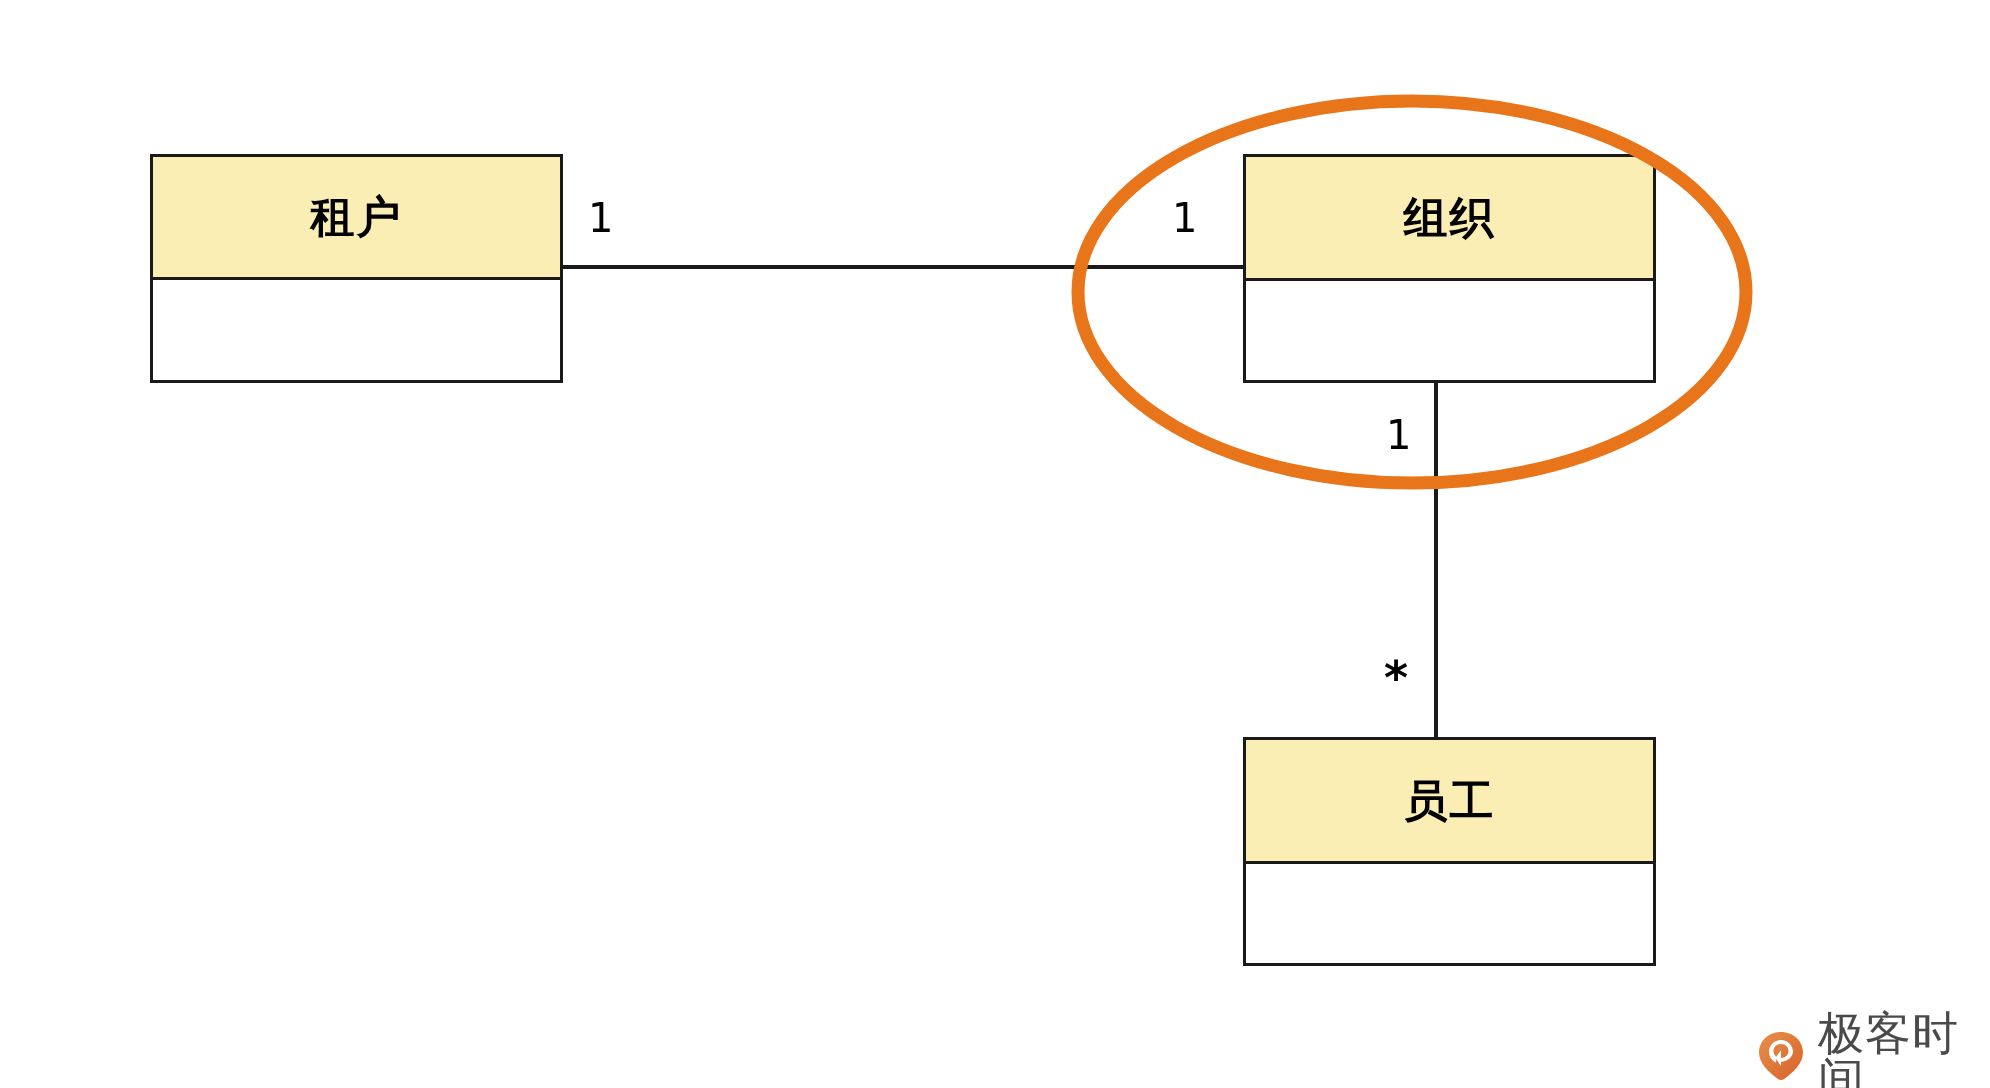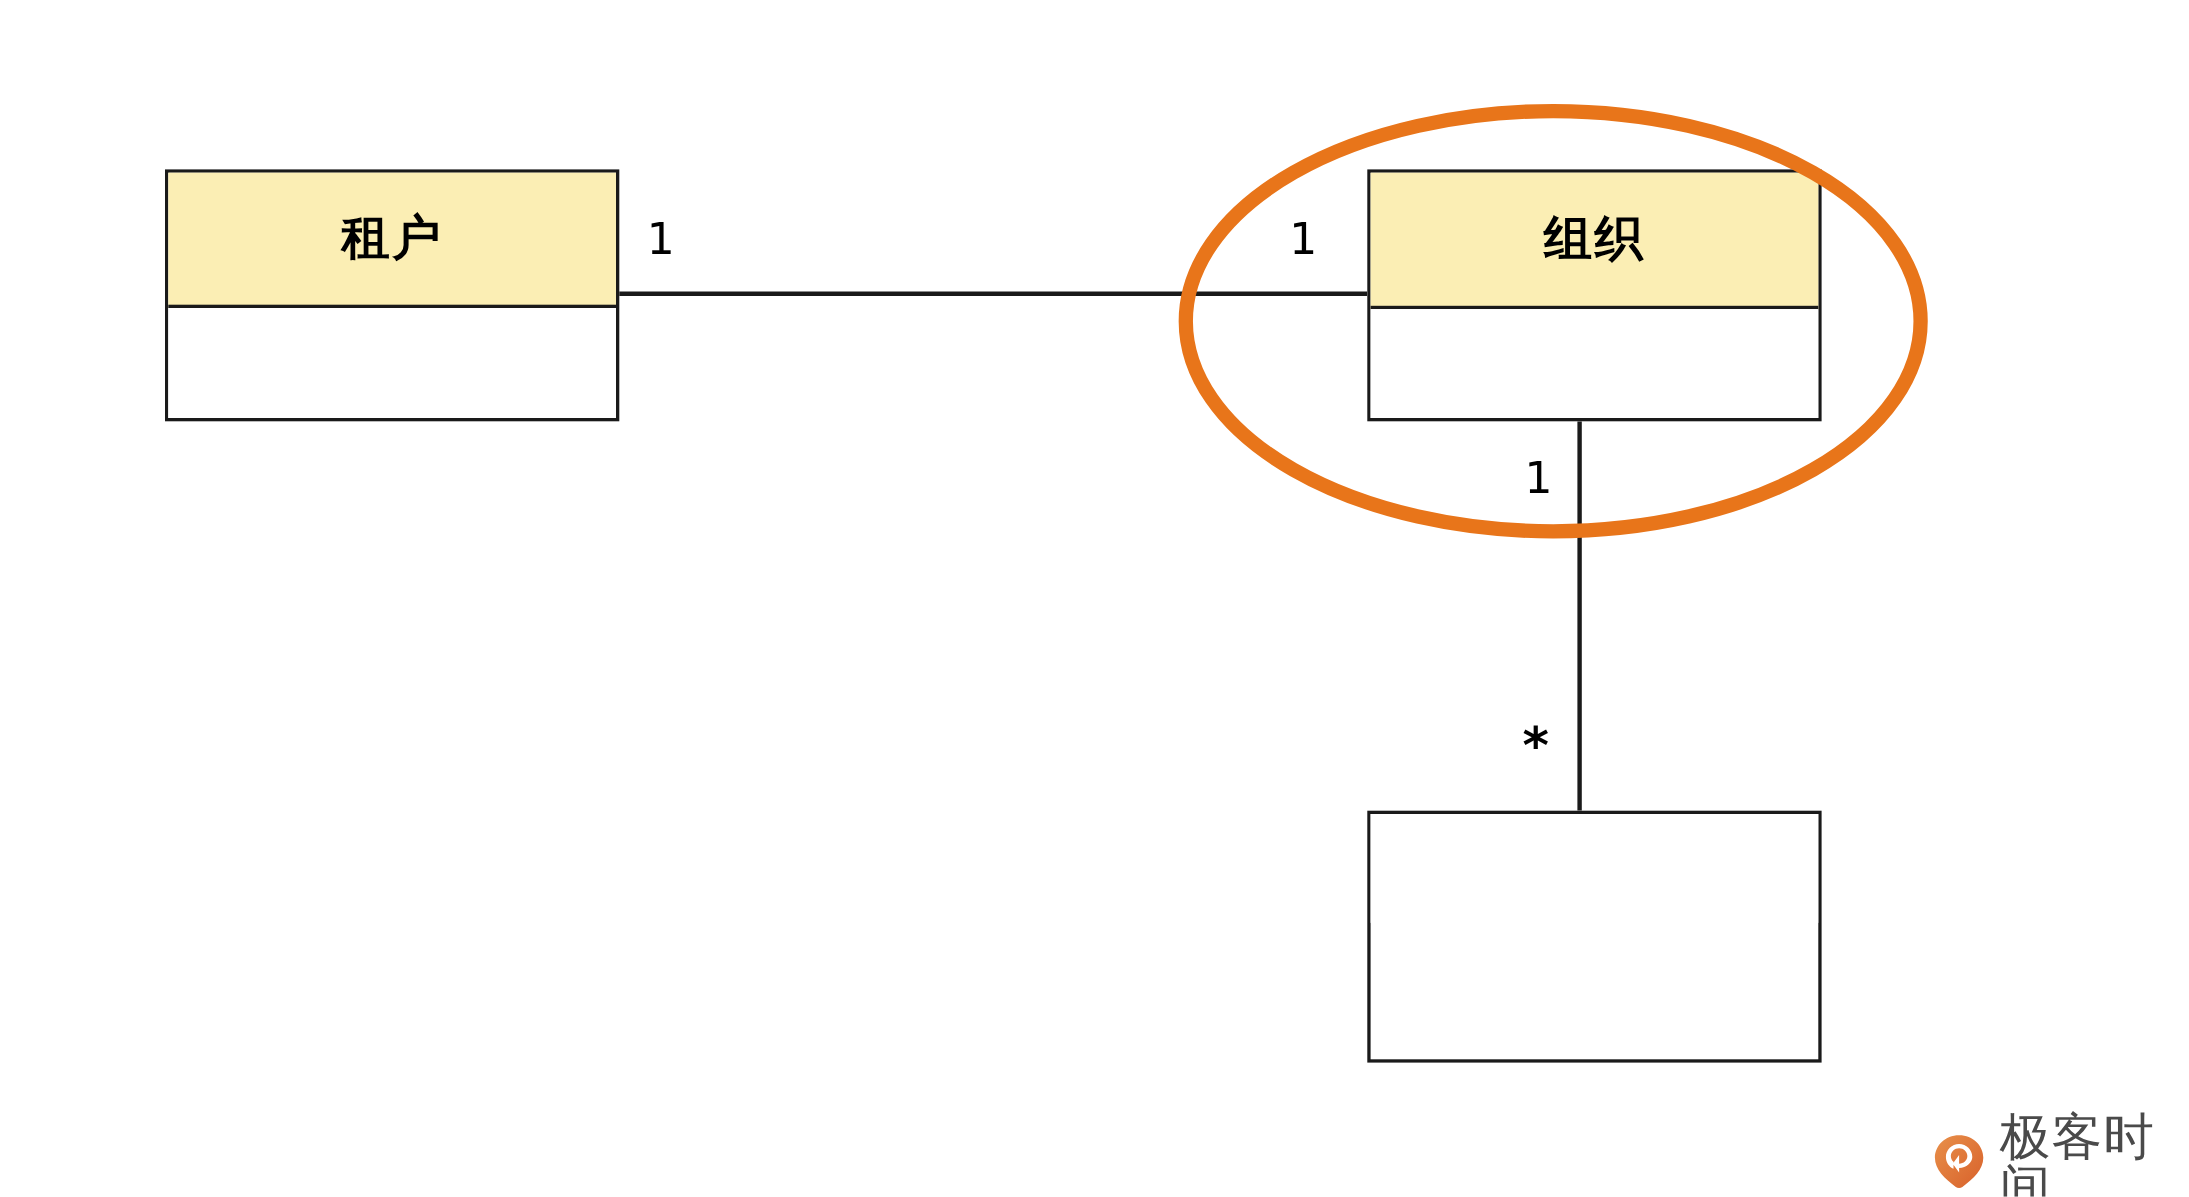--- a/index.html
+++ b/index.html
@@ -97,20 +97,23 @@
   </div>
 
   <div class="uml-class" style="left:1243px; top:154px; width:413px; height:229px;">
     <div class="class-header" style="height:124px;text-align:right;">
       <span class="class-title">组织</span>
     </div>
     <div class="class-body" style="height:99px;"></div>
   </div>
 
   <div class="uml-class" style="left:1243px; top:737px; width:413px; height:229px;">
+    <div class="class-header" style="height:124px;">
+      <span class="class-title">员工</span>
+    </div>
     <div class="class-body" style="height:99px;"></div>
   </div>
 
   <div class="mult-label" style="left:588px; top:198px;">1</div>
   <div class="mult-label" style="left:1172px; top:198px;">1</div>
   <div class="mult-label" style="left:1386px; top:415px;">1</div>
   <div class="mult-label star" style="left:1384px; top:655px;">*</div>
 
   <svg id="highlight-layer" viewBox="0 0 1990 1088" xmlns="http://www.w3.org/2000/svg">
     <ellipse cx="1412" cy="292" rx="334" ry="191" fill="none" stroke="#e8751a" stroke-width="13" stroke-linecap="round"></ellipse>

